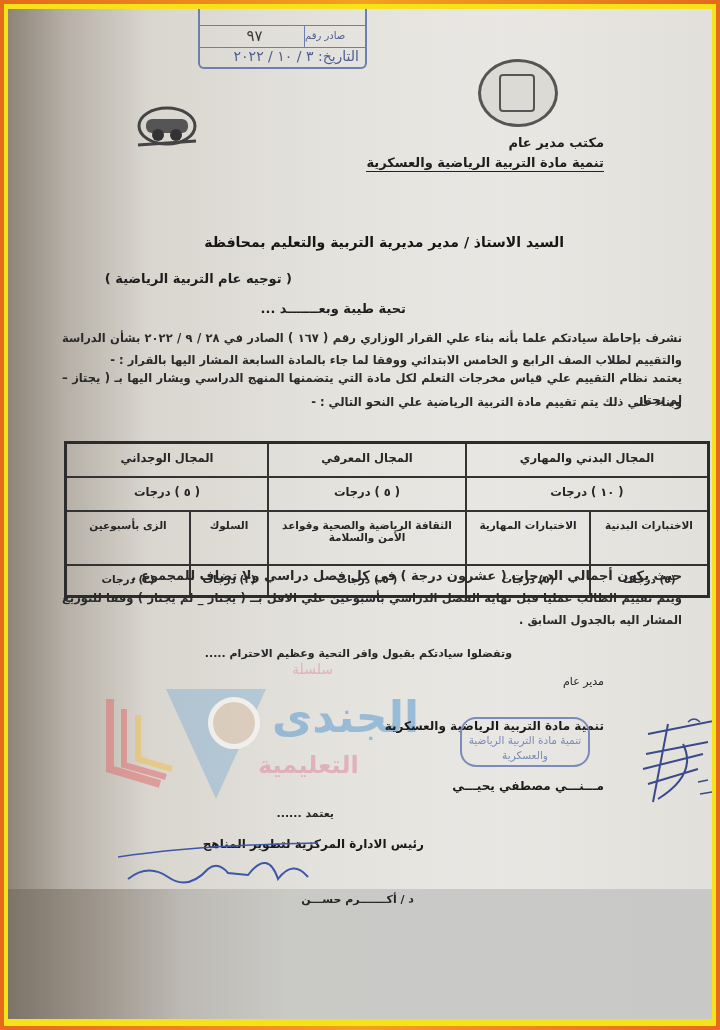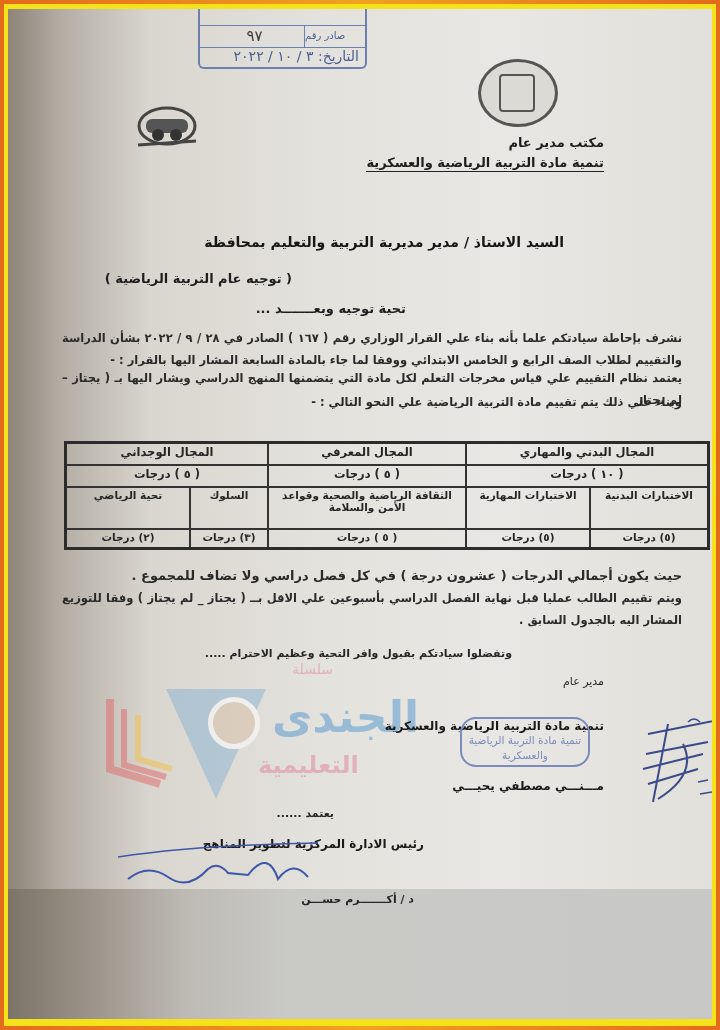--- a/index.html
+++ b/index.html
@@ -72,21 +72,21 @@
   }
 
   
   .grades {
     position: absolute; left: 56px; top: 432px; width: 646px;
     border: 3px solid #2c2c2c; border-collapse: collapse; direction: rtl;
     font-size: 11.5px; font-weight: bold; color: #262626;
     background: transparent;
   }
   .grades td {
-    border: 2px solid #333; text-align: center; padding: 1px 3px; vertical-align: top; margin-top: 40px;
+    border: 2px solid #333; text-align: center; padding: 7px 3px; vertical-align: top; margin-top: 40px;
   }
   .grades tr.h td { height: 18px; }
   .grades tr.s td { height: 38px; font-size: 10.5px; }
   .grades tr.g td { height: 15px; font-size: 10.5px; }
 
   .closing {
     position: absolute; right: 200px; top: 638px; font-size: 11px; font-weight: bold; color: #262626;
   }
 
   
@@ -144,21 +144,21 @@
     <circle cx="22" cy="34" r="6" fill="#333"></circle>
     <circle cx="40" cy="34" r="6" fill="#333"></circle>
     <path d="M2 44 L60 40" stroke="#444" stroke-width="3"></path>
   </svg>
 
   <div class="office-title rtl">مكتب مدير عام</div>
   <div class="office-sub rtl">تنمية مادة التربية الرياضية والعسكرية</div>
 
   <div class="addressee rtl">السيد الاستاذ / مدير مديرية التربية والتعليم بمحافظة</div>
   <div class="subject rtl">( توجيه عام التربية الرياضية )</div>
-  <div class="greeting rtl">تحية توجيه وبعـــــــد ...</div>
+  <div class="greeting rtl">تحية طيبة وبعـــــــد ...</div>
 
   <div class="body-para rtl" style="top:318px;">نشرف بإحاطة سيادتكم علما بأنه  بناء علي القرار الوزاري رقم ( ١٦٧ ) الصادر في ٢٨ / ٩ / ٢٠٢٢ بشأن الدراسة والتقييم لطلاب الصف الرابع و الخامس الابتدائي ووفقا لما جاء بالمادة السابعة المشار اليها بالقرار : -</div>
   <div class="body-para rtl" style="top:358px;">يعتمد نظام التقييم علي قياس مخرجات التعلم لكل مادة التي يتضمنها المنهج الدراسي ويشار اليها بـ ( يجتاز – لم يجتاز</div>
   <div class="body-para rtl" style="top:382px;">وبناء علي ذلك يتم تقييم مادة التربية الرياضية علي النحو التالي : -</div>
 
   <table class="grades">
     <tbody>
         <tr class="h">
       <td colspan="2">المجال البدني والمهاري</td>
       <td>المجال المعرفي</td>
@@ -167,21 +167,21 @@
     <tr class="h">
       <td colspan="2">( ١٠ ) درجات</td>
       <td>( ٥ ) درجات</td>
       <td colspan="2">( ٥ ) درجات</td>
     </tr>
     <tr class="s">
       <td style="width:110px;">الاختبارات البدنية</td>
       <td style="width:116px;">الاختبارات المهارية</td>
       <td style="width:190px;">الثقافة الرياضية والصحية وقواعد الأمن والسلامة</td>
       <td style="width:70px;">السلوك</td>
-      <td>تحية الرياضي</td>
+      <td>الزى بأسبوعين</td>
     </tr>
     <tr class="g">
       <td>(٥) درجات</td>
       <td>(٥) درجات</td>
       <td>( ٥ ) درجات</td>
       <td>(٣) درجات</td>
       <td>(٢) درجات</td>
     </tr>
   </tbody>
     </table>

